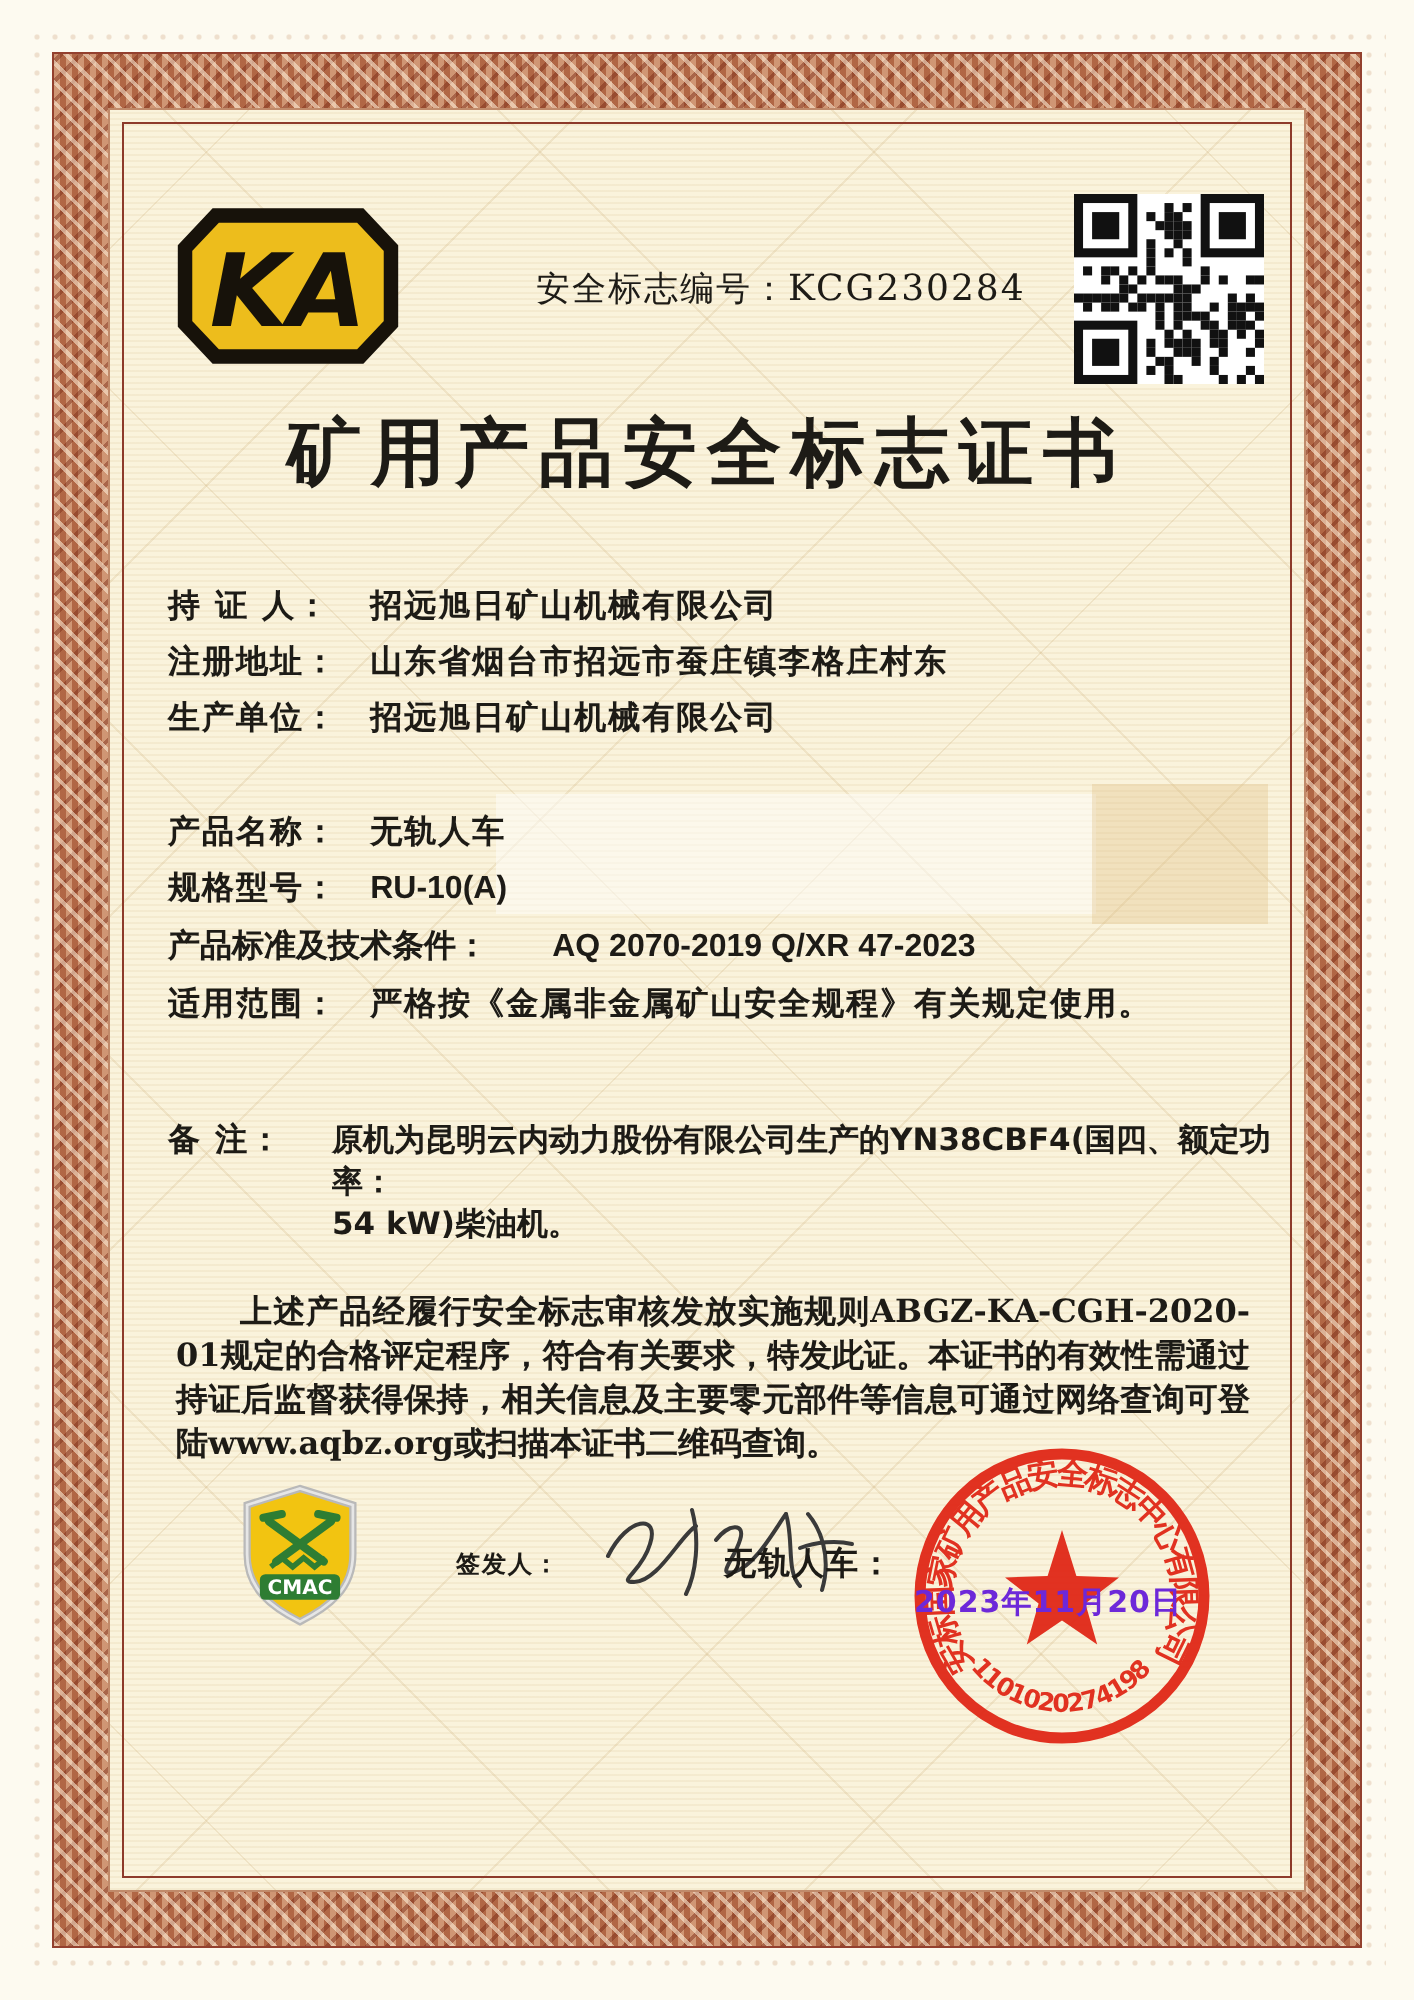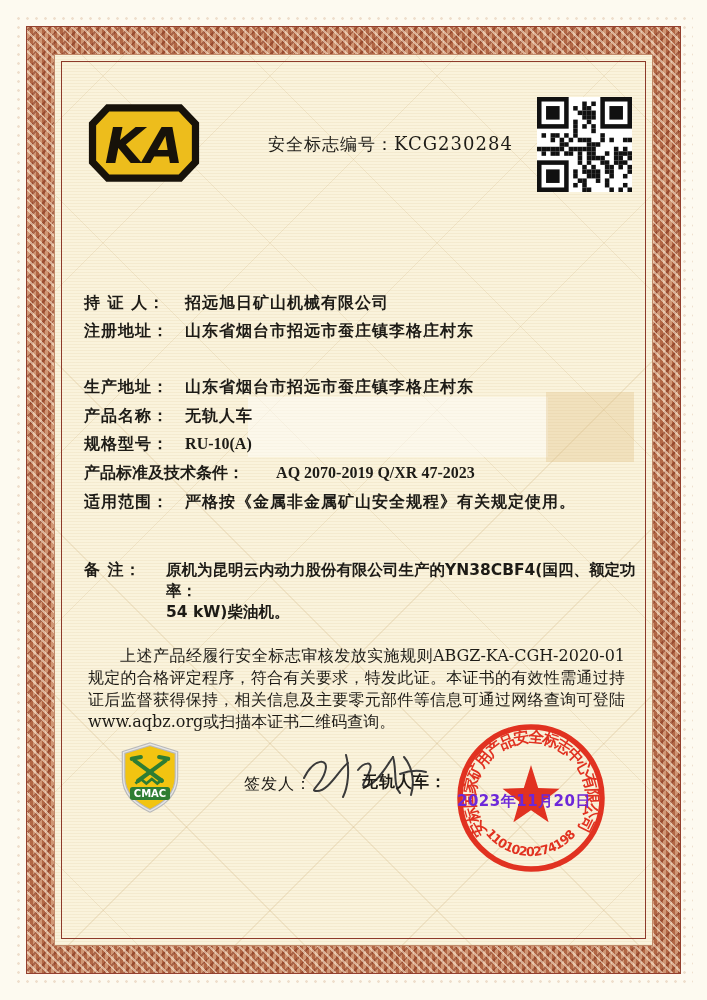--- a/index.html
+++ b/index.html
@@ -49,43 +49,43 @@
   .title{
     left:0; right:0; top:202px; text-align:center;
     font-family:"DejaVu Serif","Liberation Serif",serif;
     font-size:37px; font-weight:900; letter-spacing:5px; white-space:nowrap;
   }
 
   .row{left:84px; font-size:16px; white-space:nowrap;}
   .row .lbl{display:inline-block; width:96px; font-weight:600; letter-spacing:1px; vertical-align:top;}
   .row.wide .lbl{width:187px; letter-spacing:0;}
   .row .val{font-family:"DejaVu Serif","Liberation Serif",serif; font-weight:600; letter-spacing:1px;}
-  .row .val.mono{font-family:Liberation Serif, serif; letter-spacing:0;}
+  .row .val.mono{font-family:Liberation Sans, sans-serif; letter-spacing:0;}
   .r0{top:293px;} .r1{top:321px;} .r2{top:349px;} .r3{top:377px;}
   .r4{top:406px;} .r5{top:434px;} .r6{top:463px;} .r7{top:492px;}
 
   .dates{left:84px; top:527px; font-size:16px; white-space:nowrap;}
   .dates .lbl{font-weight:600; letter-spacing:1px;}
   .dates .val{font-weight:600;}
   .dates .issue-lbl{display:inline-block; width:96px;}
   .dates .issue-val{display:inline-block; width:177px;}
   .dates .valid-lbl{display:inline-block; width:92px;}
 
   .remark-lbl{left:84px; top:560px; font-size:16px; font-weight:600; letter-spacing:1px;}
   .remark-val{left:166px; top:560px; width:478px; font-size:15.5px; font-weight:700; line-height:21px;}
 
   .statement{
     left:88px; top:645px; width:537px;
     font-family:"DejaVu Serif","Liberation Serif",serif;
-    font-size:16px; font-weight:400; line-height:22px;
+    font-size:16px; font-weight:700; line-height:22px;
     text-align:justify; text-indent:2em;
   }
 
   .cmac{left:119px; top:742px; width:62px; height:72px;}
-  .signer{left:244px; top:774px; font-size:16px; font-weight:400; letter-spacing:1px;}
+  .signer{left:228px; top:774px; font-size:12px; font-weight:700; letter-spacing:1px;}
   .signature{left:296px; top:748px; width:138px; height:56px;}
   .dept{left:362px; top:772px; font-size:16px; font-weight:600; letter-spacing:1px;}
 
   .stamp{left:456px; top:723px; width:150px; height:150px; opacity:.95;}
   .stamp-date{left:457px; top:792px; font-size:15px; font-weight:600; letter-spacing:.5px; color:#6d28d9; white-space:nowrap;}
 </style>
 </head>
 <body>
 
 <div class="page">
@@ -227,32 +227,33 @@
       <rect x="1" y="1" width="5" height="5" fill="#fff"></rect>
       <rect x="2" y="2" width="3" height="3" fill="#111"></rect>
       <rect x="14" y="0" width="7" height="7" fill="#111"></rect>
       <rect x="15" y="1" width="5" height="5" fill="#fff"></rect>
       <rect x="16" y="2" width="3" height="3" fill="#111"></rect>
       <rect x="0" y="14" width="7" height="7" fill="#111"></rect>
       <rect x="1" y="15" width="5" height="5" fill="#fff"></rect>
       <rect x="2" y="16" width="3" height="3" fill="#111"></rect>
     </svg>
 
+  <div class="abs title">矿用产品安全标志证书</div>
 
   <div class="abs row r0">
     <span class="lbl">持 证 人：</span>
     <span class="val">招远旭日矿山机械有限公司</span>
   </div>
   <div class="abs row r1">
     <span class="lbl">注册地址：</span>
     <span class="val">山东省烟台市招远市蚕庄镇李格庄村东</span>
   </div>
-  <div class="abs row r3">
-    <span class="lbl">生产地址：</span>
-    <span class="val">山东省烟台市招远市蚕庄镇李格庄村东</span>
+  <div class="abs row r2">
+    <span class="lbl">生产单位：</span>
+    <span class="val">招远旭日矿山机械有限公司</span>
   </div>
   <div class="abs row r4">
     <span class="lbl">产品名称：</span>
     <span class="val">无轨人车</span>
   </div>
   <div class="abs row r5">
     <span class="lbl">规格型号：</span>
     <span class="val mono" style="font-weight:700">RU-10(A)</span>
   </div>
   <div class="abs row r6 wide">

